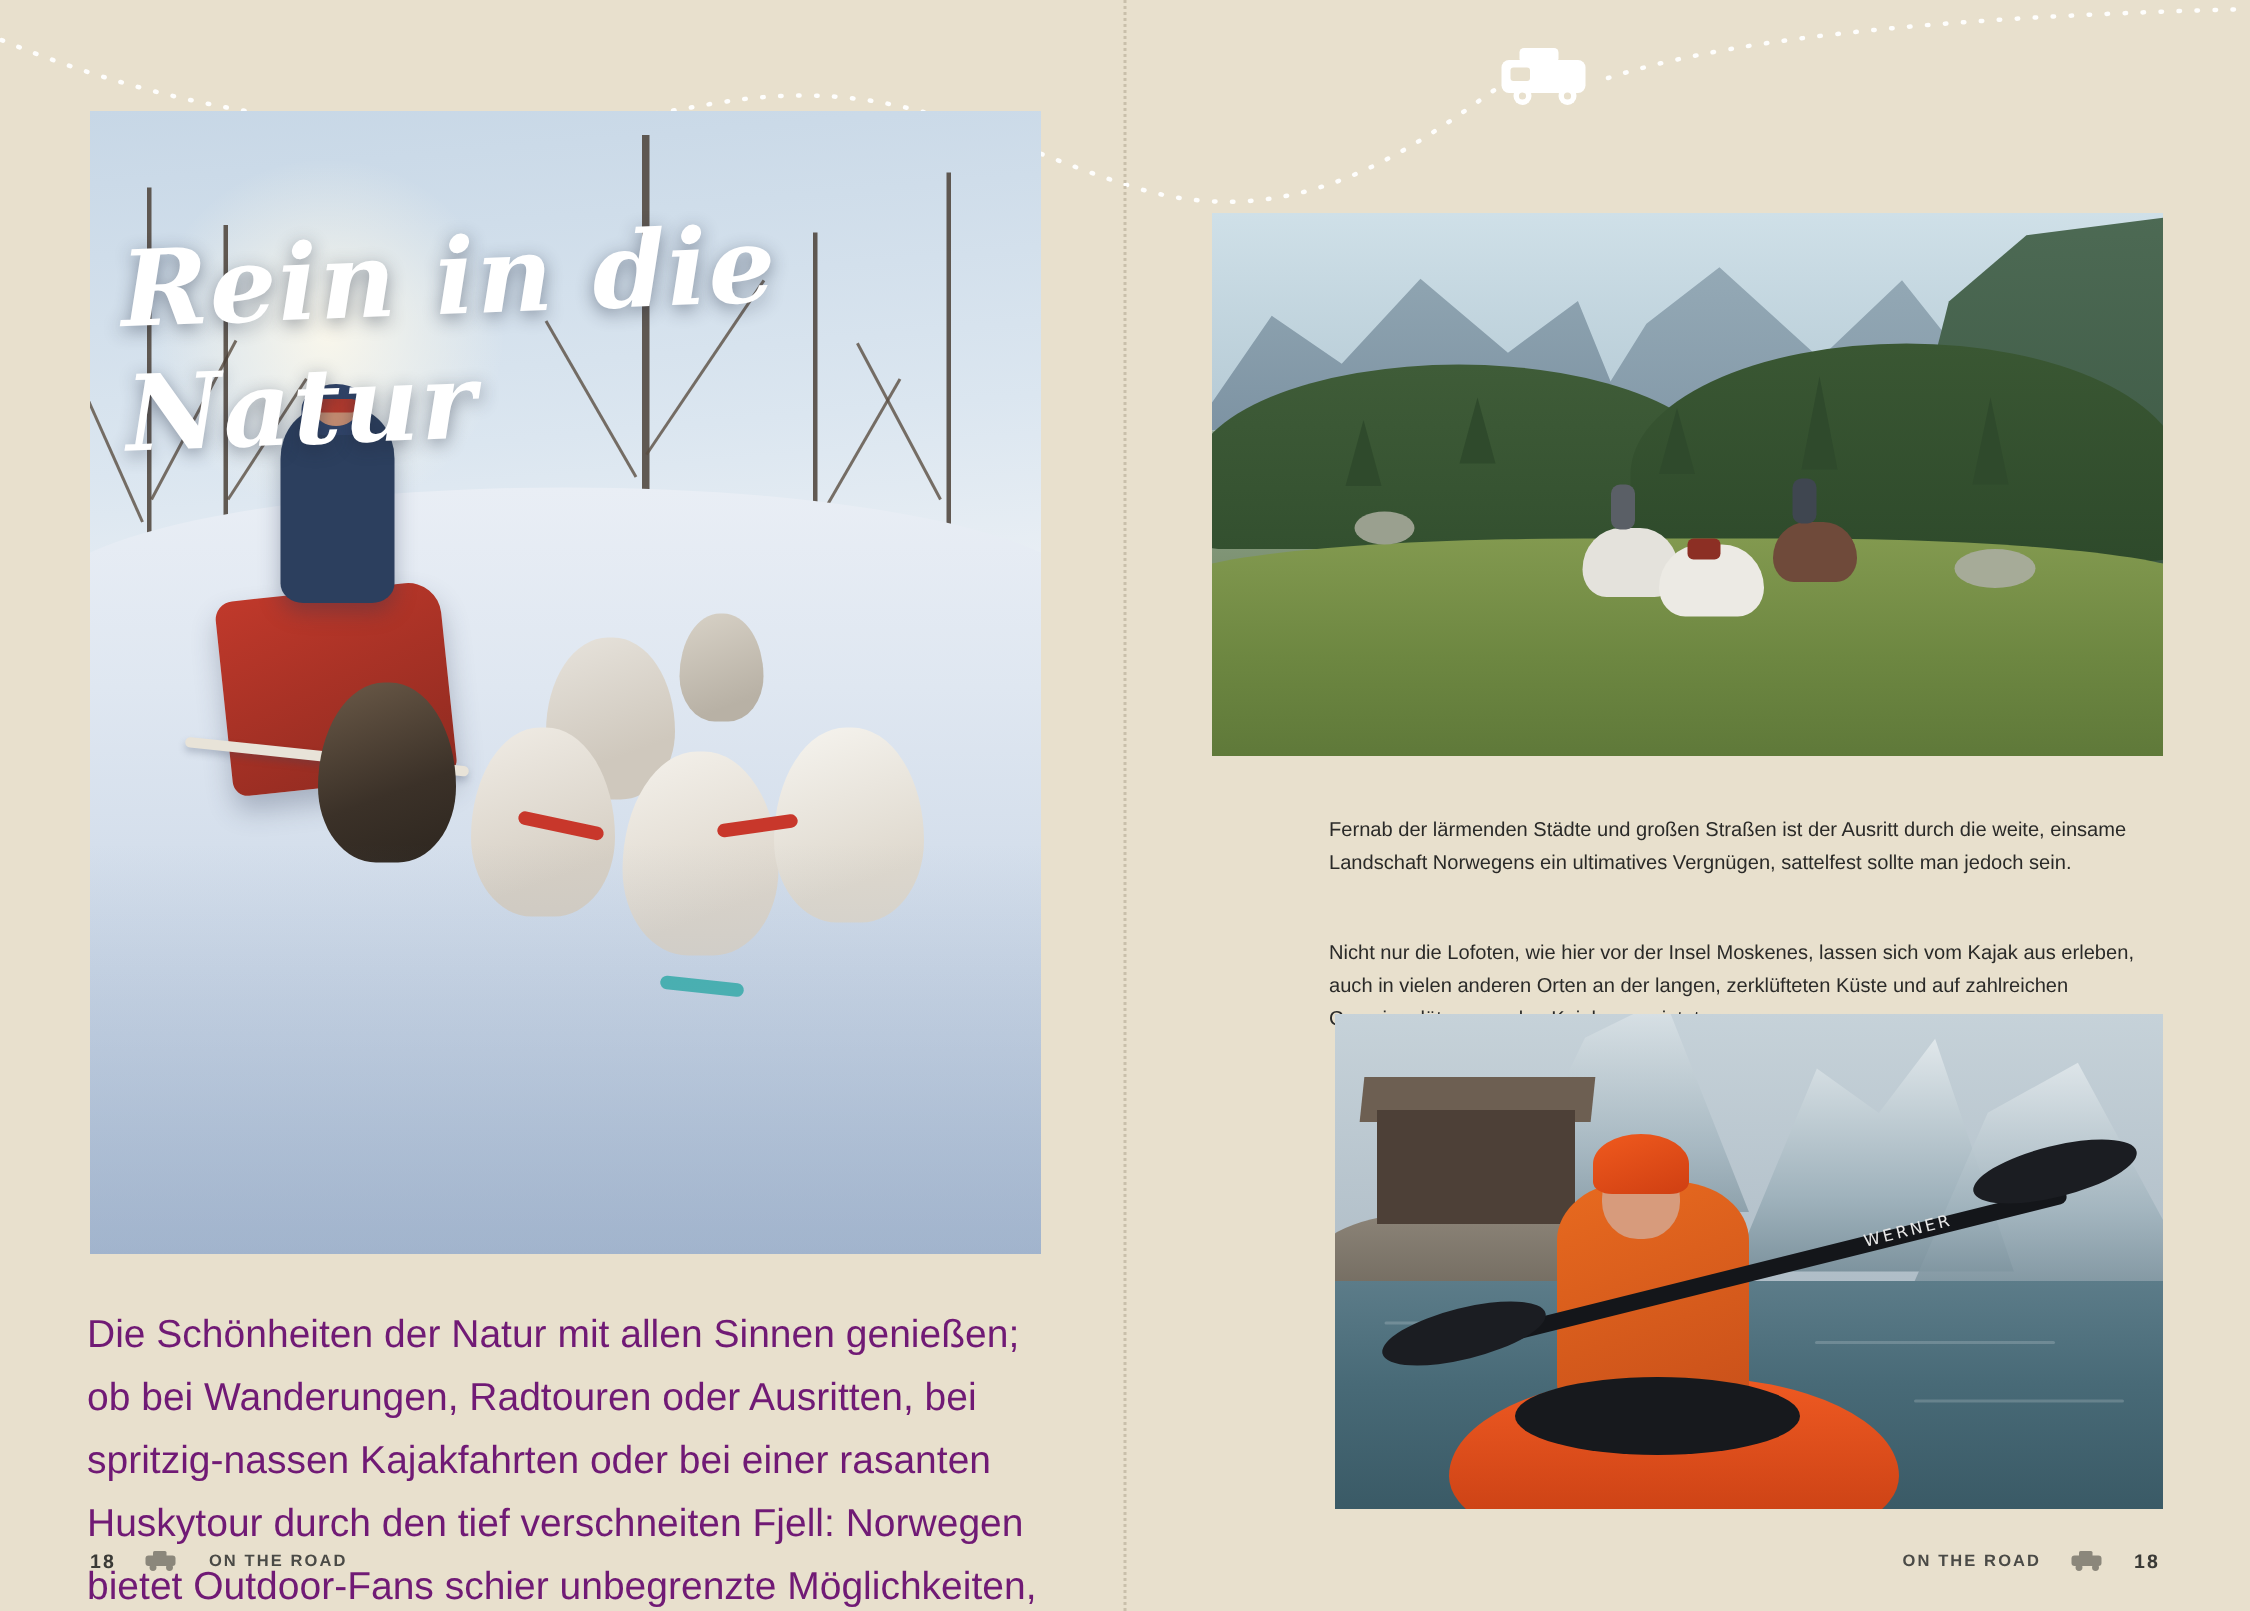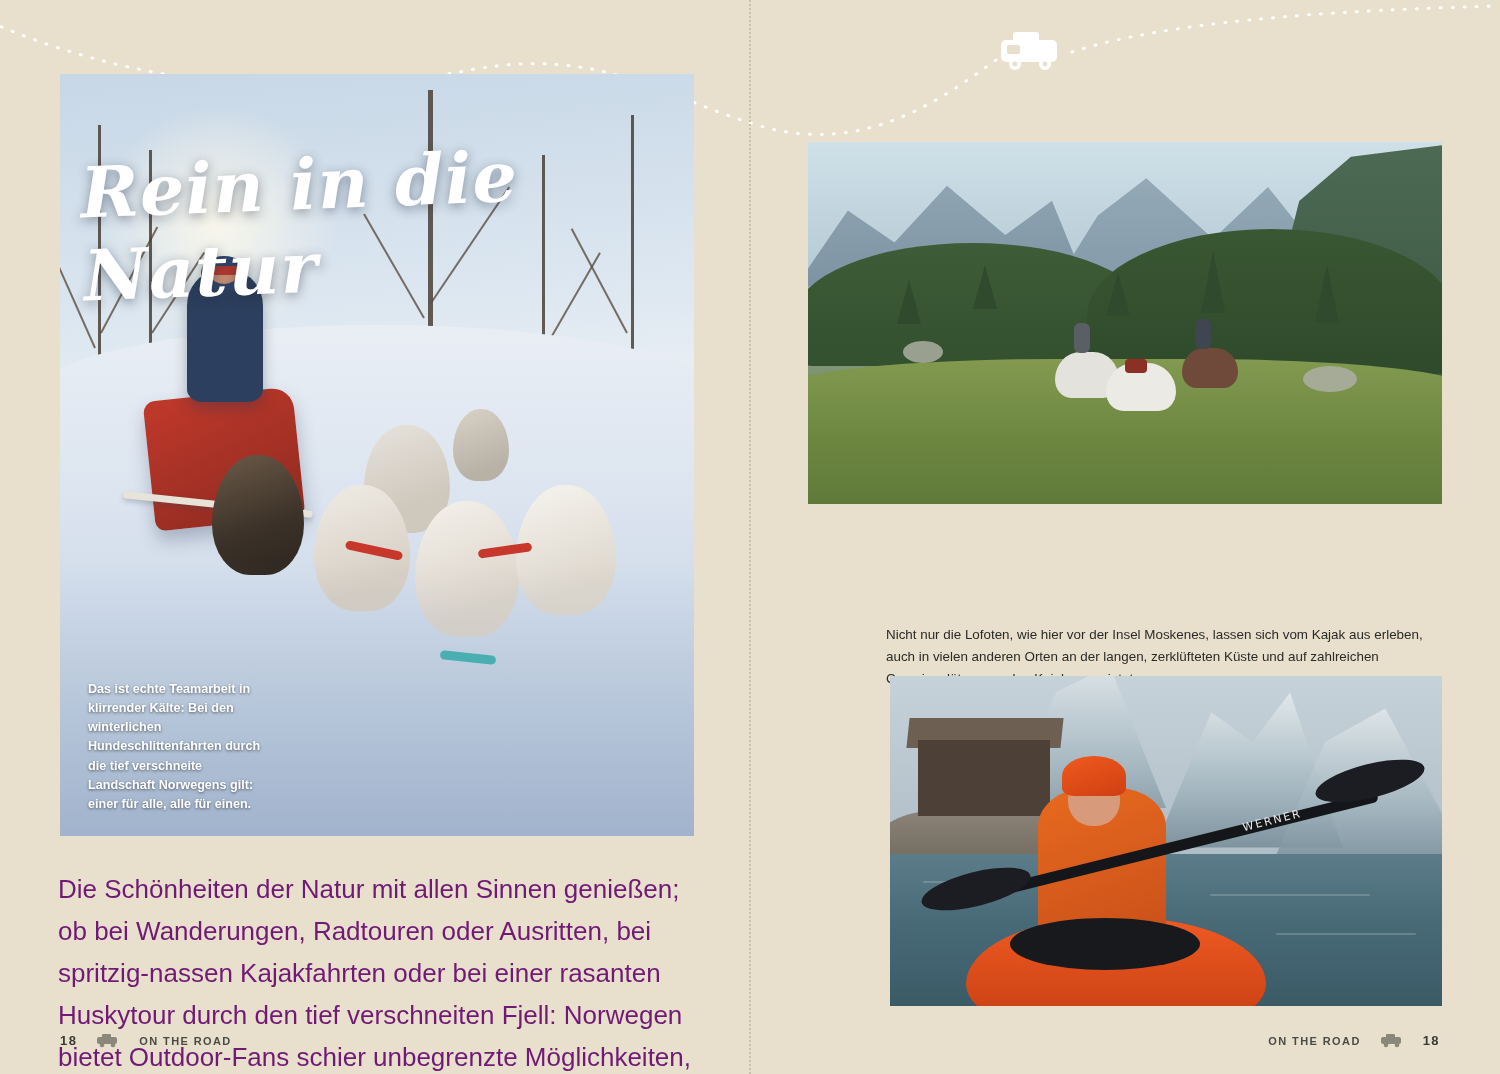--- a/index.html
+++ b/index.html
@@ -391,21 +391,20 @@
     <div class="dog" style="left:72%;top:54%;width:100px;height:130px;background:linear-gradient(160deg,#f6f4ef 0%, #ded8cd 75%);"></div>
     <div class="dog" style="left:62%;top:44%;width:56px;height:72px;background:linear-gradient(160deg,#d8d2c7 0%, #b8b1a5 80%);"></div>
 
     <div style="position:absolute;left:45%;top:62%;width:58px;height:9px;background:#c8372b;border-radius:5px;transform:rotate(12deg);"></div>
     <div style="position:absolute;left:66%;top:62%;width:54px;height:9px;background:#c8372b;border-radius:5px;transform:rotate(-8deg);"></div>
     <div style="position:absolute;left:60%;top:76%;width:56px;height:9px;background:#3fb3b0;border-radius:5px;transform:rotate(6deg);"></div>
 
     <div class="snow-shadow"></div>
 
     <div class="hero-title">Rein in die Natur</div>
-    <div class="caption-overlay">Das ist echte Teamarbeit in klirrender Kälte: Bei den winterlichen Hundeschlittenfahrten durch die tief verschneite Landschaft Norwegens gilt: einer für alle, alle für einen.</div>
   </div>
 
   <div class="body-copy">Die Schönheiten der Natur mit allen Sinnen genießen; ob bei Wanderungen, Radtouren oder Ausritten, bei spritzig-nassen Kajakfahrten oder bei einer rasanten Huskytour durch den tief verschneiten Fjell: Norwegen bietet Outdoor-Fans schier unbegrenzte Möglichkeiten, sich im Freien sportlich zu betätigen. Also nichts wie raus in die Natur, pardon, rein in die Natur.</div>
 
   <div class="footer footer-left">
     <span class="pagenum">18</span>
     <svg class="bus-mini" viewBox="0 0 26 15">
       <rect x="2" y="4" width="20" height="7" rx="2" fill="#6d6a60"></rect>
       <rect x="7" y="1" width="9" height="4" rx="1" fill="#6d6a60"></rect>
       <circle cx="7" cy="12" r="2.3" fill="#6d6a60"></circle>
@@ -435,20 +434,21 @@
     <div style="position:absolute;left:78%;top:62%;width:54px;height:26px;background:#a6ab98;border-radius:50%;"></div>
 
     <div class="horse" style="left:39%;top:58%;width:64px;height:46px;background:#e4e2dc;"></div>
     <div class="horse" style="left:47%;top:61%;width:70px;height:48px;background:#eceae4;"></div>
     <div class="horse" style="left:59%;top:57%;width:56px;height:40px;background:#6f4a3a;"></div>
     <div style="position:absolute;left:42%;top:50%;width:16px;height:30px;background:#5a5f66;border-radius:6px;"></div>
     <div style="position:absolute;left:61%;top:49%;width:16px;height:30px;background:#3f4650;border-radius:6px;"></div>
     <div style="position:absolute;left:50%;top:60%;width:22px;height:14px;background:#8c2f24;border-radius:4px;"></div>
   </div>
 
+  <p class="para para-1">Fernab der lärmenden Städte und großen Straßen ist der Ausritt durch die weite, einsame Landschaft Norwegens ein ultimatives Vergnügen, sattelfest sollte man jedoch sein.</p>
   <p class="para para-2">Nicht nur die Lofoten, wie hier vor der Insel Moskenes, lassen sich vom Kajak aus erleben, auch in vielen anderen Orten an der langen, zerklüfteten Küste und auf zahlreichen Campingplätzen werden Kajaks vermietet.</p>
 
   <div class="photo-kayak">
     <div style="position:absolute;left:0;top:0;width:100%;height:58%;background:linear-gradient(180deg,#c6d2d9 0%,#aebcc6 100%);"></div>
     <div class="fjord-mtn" style="left:48%;top:2%;width:34%;height:50%;clip-path:polygon(0% 100%,30% 18%,52% 36%,72% 6%,100% 100%);"></div>
     <div class="fjord-mtn" style="left:70%;top:8%;width:34%;height:46%;clip-path:polygon(0% 100%,26% 26%,58% 4%,100% 100%);opacity:.85;"></div>
     <div class="fjord-mtn" style="left:20%;top:-4%;width:30%;height:44%;clip-path:polygon(0% 100%,34% 20%,66% 2%,100% 100%);opacity:.7;"></div>
 
     <div style="position:absolute;left:-2%;top:40%;width:48%;height:22%;background:linear-gradient(180deg,#8c8478 0%,#6a6358 100%);border-radius:30% 40% 0 0 / 40% 50% 0 0;"></div>
     <div class="cabin-roof"></div>

